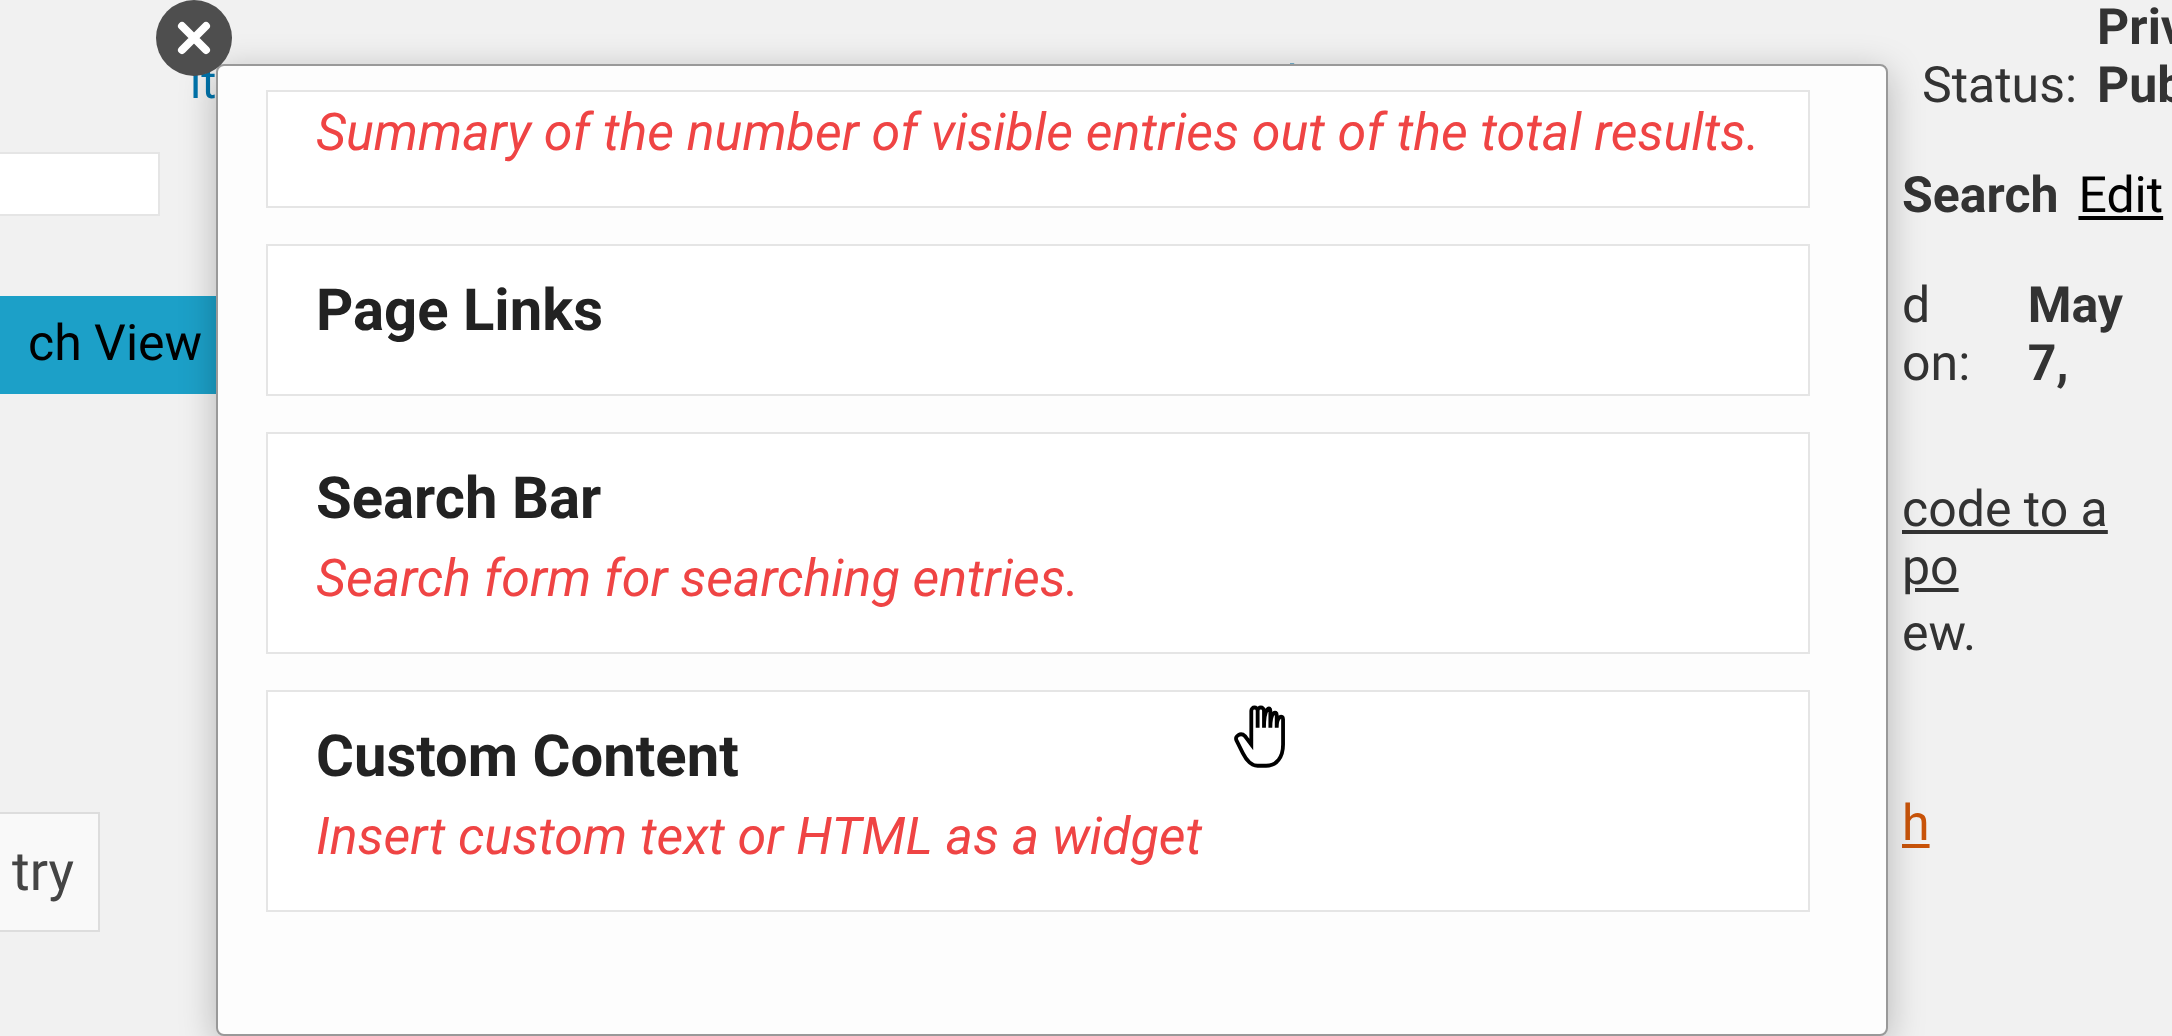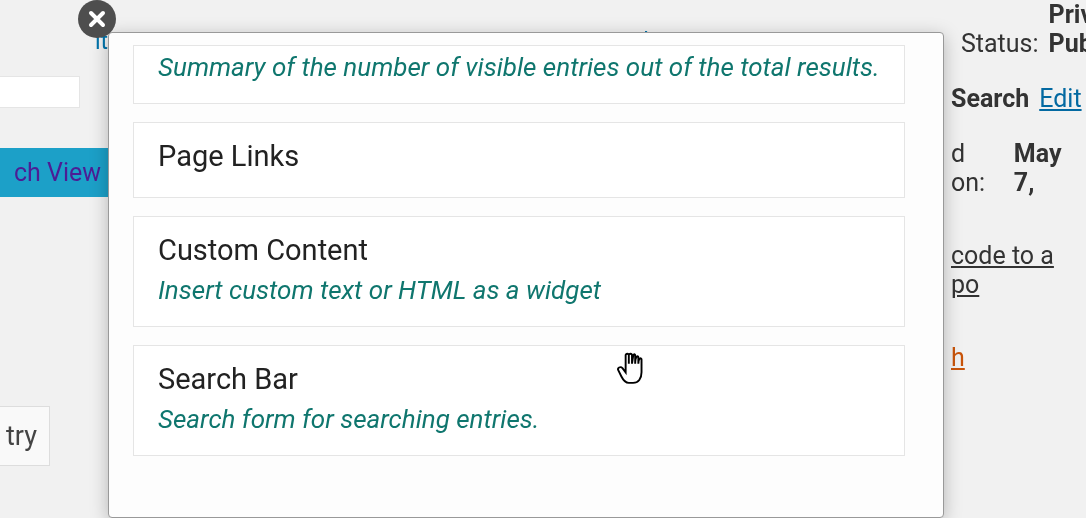--- a/index.html
+++ b/index.html
@@ -22,21 +22,21 @@
       font-size: 23px;
       color: #0073aa;
     }
     .bg-tabs span { color: #999; }
     
     .blue-btn {
       position: absolute;
       top: 148px;
       left: 0;
       background: #1ca0c8;
-      color: #4c1d95;
+      color: #000000;
       padding: 10px 14px;
       font-size: 25px;
       font-weight: 400;
     }
     
     .bg-box-1 {
       position: absolute;
       top: 76px;
       left: -60px;
       width: 140px;
@@ -66,21 +66,21 @@
       position: absolute;
       top: 0;
       right: 0;
       width: 145px;
       padding-left: 10px;
       font-size: 25px;
       color: #333;
     }
     .sidebar .row { margin-bottom: 26px; display: flex; align-items: flex-end; gap: 10px; }
     .sidebar .bold { font-weight: 700; }
-    .sidebar a { color: #0369a1; text-decoration: underline; }
+    .sidebar a { color: #000000; text-decoration: underline; }
     .sidebar .code-box {
       background: #f1f1f1;
       border: 1px solid #ddd;
       padding: 4px 8px;
       font-family: Menlo, Consolas, monospace;
       font-size: 22px;
       white-space: nowrap;
     }
     
     
@@ -142,28 +142,28 @@
       border: 1px solid #e5e5e5;
       padding: 16px 24px 18px;
       margin-bottom: 18px;
       cursor: pointer;
     }
     .widget-item:first-child { padding-top: 4px; }
     .widget-item:first-child .widget-title { display: none; }
     
     .widget-title {
       font-size: 29px;
-      font-weight: 400;
+      font-weight: 700;
       color: #222;
       margin-bottom: 6px;
     }
     .widget-desc {
       font-size: 26px;
       font-style: italic;
-      color: #0f766e;
+      color: #ef4444;
       line-height: 1.35;
     }
     
     
     .cursor-hand {
       position: absolute;
       top: 349px;
       left: 615px;
       z-index: 30;
       pointer-events: none;
@@ -212,20 +212,23 @@
     <a>Edit</a>
   </div>
   <div class="row">
     <span>d on:</span>
     <span class="bold">May 7,</span>
   </div>
   <div style="height:18px"></div>
   <div class="row" style="margin-bottom:4px;text-decoration:underline;">
       <span>code to a po</span>
     </div>
+  <div class="row">
+      <span>ew.</span>
+    </div>
   <div style="height:40px"></div>
   <div class="row">
       <a style="color:#c9540a">h</a>
     </div>
 </div>
 
 <div class="close-btn">
   <svg width="20" height="20" viewBox="0 0 20 20">
     <path d="M4 4 L16 16 M16 4 L4 16" stroke="#fff" stroke-width="4" stroke-linecap="round"></path>
   </svg>
@@ -234,26 +237,26 @@
 <div class="modal">
   <div class="modal-scroll">
     <div class="widget-item">
 
       <div class="widget-desc">Summary of the number of visible entries out of the total results.</div>
     </div>
     <div class="widget-item">
       <div class="widget-title">Page Links</div>
     </div>
     <div class="widget-item">
+      <div class="widget-title">Search Bar</div>
+      <div class="widget-desc">Search form for searching entries.</div>
+    </div>
+    <div class="widget-item">
       <div class="widget-title">Custom Content</div>
       <div class="widget-desc">Insert custom text or HTML as a widget</div>
-    </div>
-    <div class="widget-item">
-      <div class="widget-title">Search Bar</div>
-      <div class="widget-desc">Search form for searching entries.</div>
     </div>
 
   </div>
 </div>
 
 <div class="cursor-hand">
   <svg viewBox="0 0 32 34">
     <path d="M10 16 L10 6 C10 4 13 4 13 6 L13 14 L13 6 C13 4 16 4 16 6 L16 14 C16 4 19 4 19 6 L19 14 C19 6 22 6 22 8 L22 14 C22 8 25 8 25 10 L25 22 C25 28 22 32 17 32 L13 32 C10 32 8 30 6 26 L3 20 C2 18 5 16 7 18 L10 22 Z" fill="#fff" stroke="#000" stroke-width="1.8"></path>
   </svg>
 </div>

